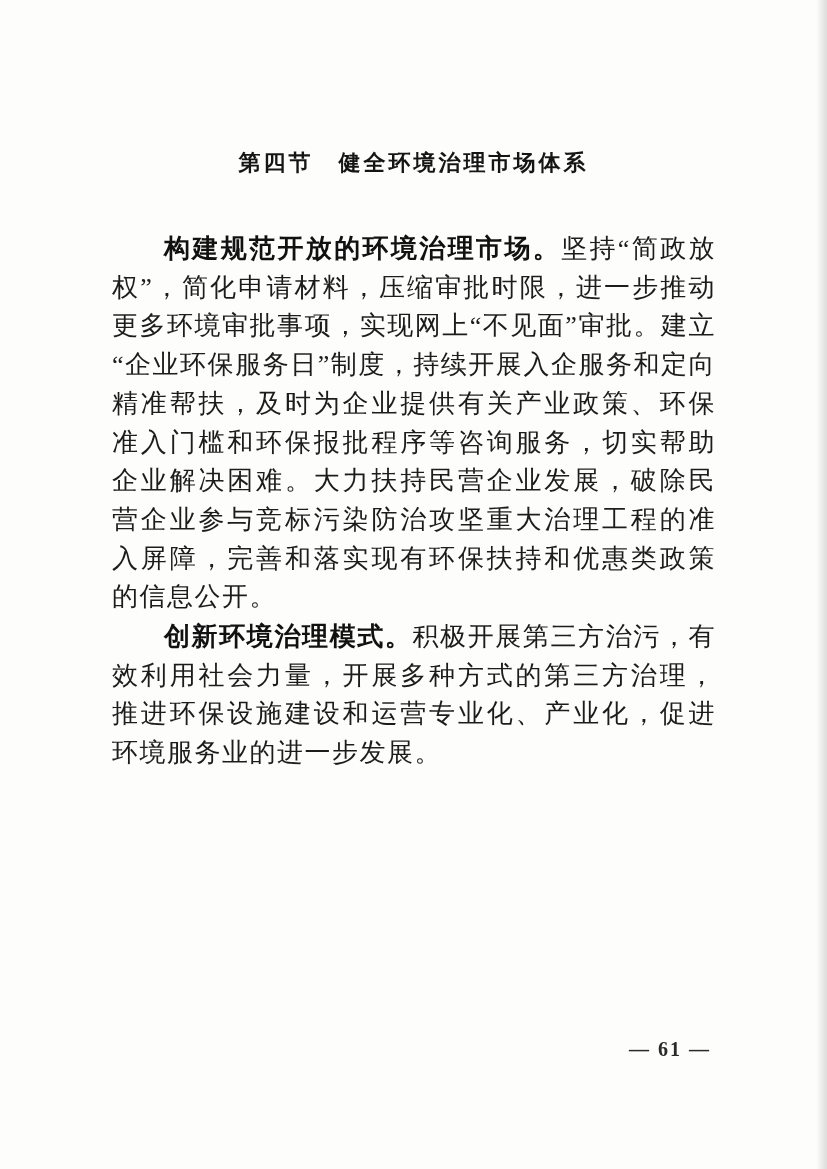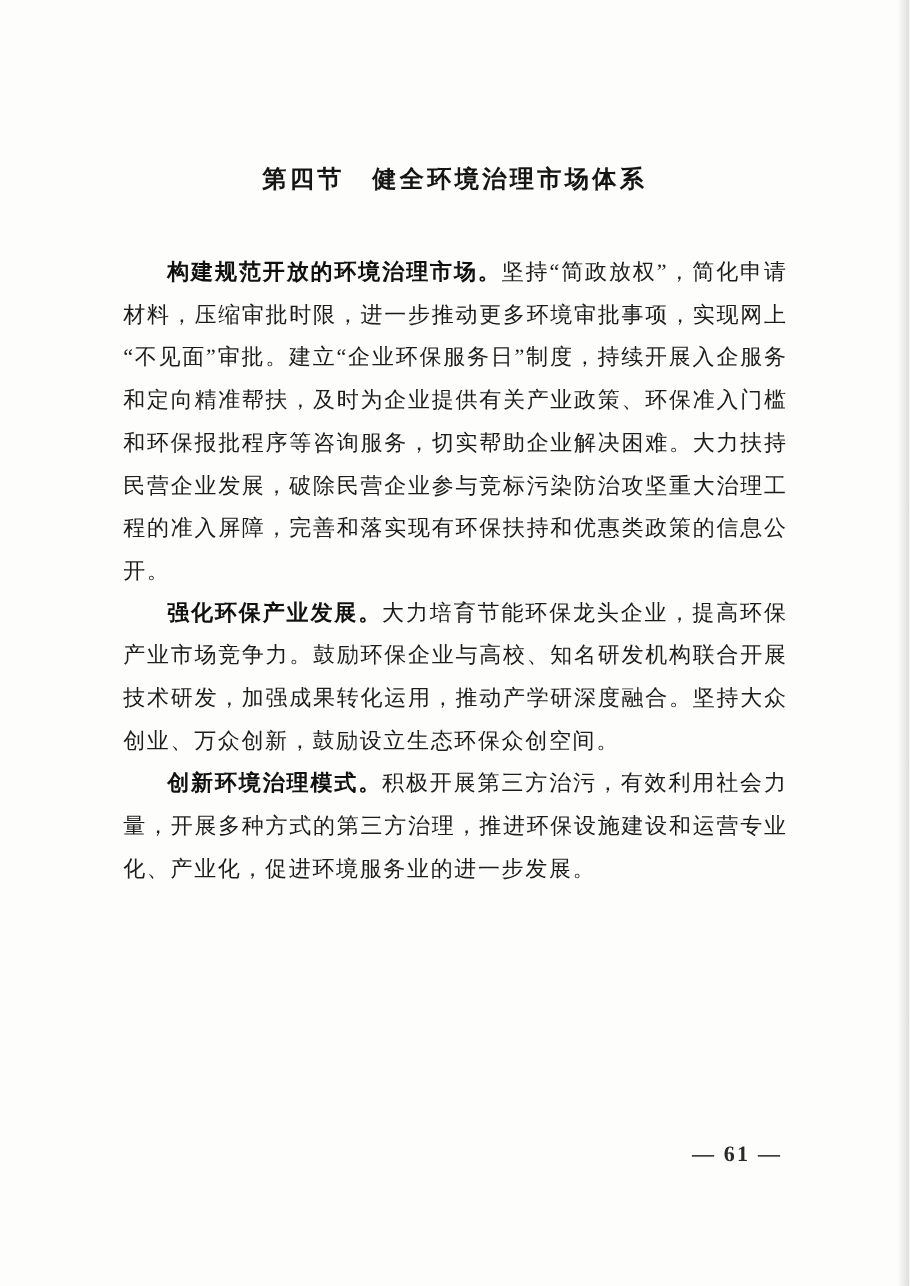--- a/index.html
+++ b/index.html
@@ -37,21 +37,21 @@
     font-size: 22px;
     font-weight: 700;
     letter-spacing: 3px;
     color: #151515;
   }
   .content {
     position: absolute;
     top: 229px;
     left: 112px;
     width: 604px;
-    font-size: 20px;
+    font-size: 26px;
     line-height: 38.7px;
     letter-spacing: 1.5px;
     text-align: justify;
     text-justify: inter-ideograph;
   }
   .para {
     margin: 0;
     text-indent: 2em;
   }
   .lead {
@@ -74,21 +74,20 @@
 <body>
 
 <div class="page">
 
   <h1 class="title">第四节　健全环境治理市场体系</h1>
 
   <div class="content">
 
     <p class="para"><span class="lead">构建规范开放的环境治理市场。</span><span>坚持“简政放权”，简化申请材料，压缩审批时限，进一步推动更多环境审批事项，实现网上“不见面”审批。建立“企业环保服务日”制度，持续开展入企服务和定向精准帮扶，及时为企业提供有关产业政策、环保准入门槛和环保报批程序等咨询服务，切实帮助企业解决困难。大力扶持民营企业发展，破除民营企业参与竞标污染防治攻坚重大治理工程的准入屏障，完善和落实现有环保扶持和优惠类政策的信息公开。</span></p>
 
-    <p class="para"><span class="lead">强化环保产业发展。</span><span>大力培育节能环保龙头企业，提高环保产业市场竞争力。鼓励环保企业与高校、知名研发机构联合开展技术研发，加强成果转化运用，推动产学研深度融合。坚持大众创业、万众创新，鼓励设立生态环保众创空间。</span></p>
 
     <p class="para"><span class="lead">创新环境治理模式。</span><span>积极开展第三方治污，有效利用社会力量，开展多种方式的第三方治理，推进环保设施建设和运营专业化、产业化，促进环境服务业的进一步发展。</span></p>
 
 
   </div>
 
   <div class="page-number">— 61 —</div>
 
   <div class="scan-edge"></div>
 

